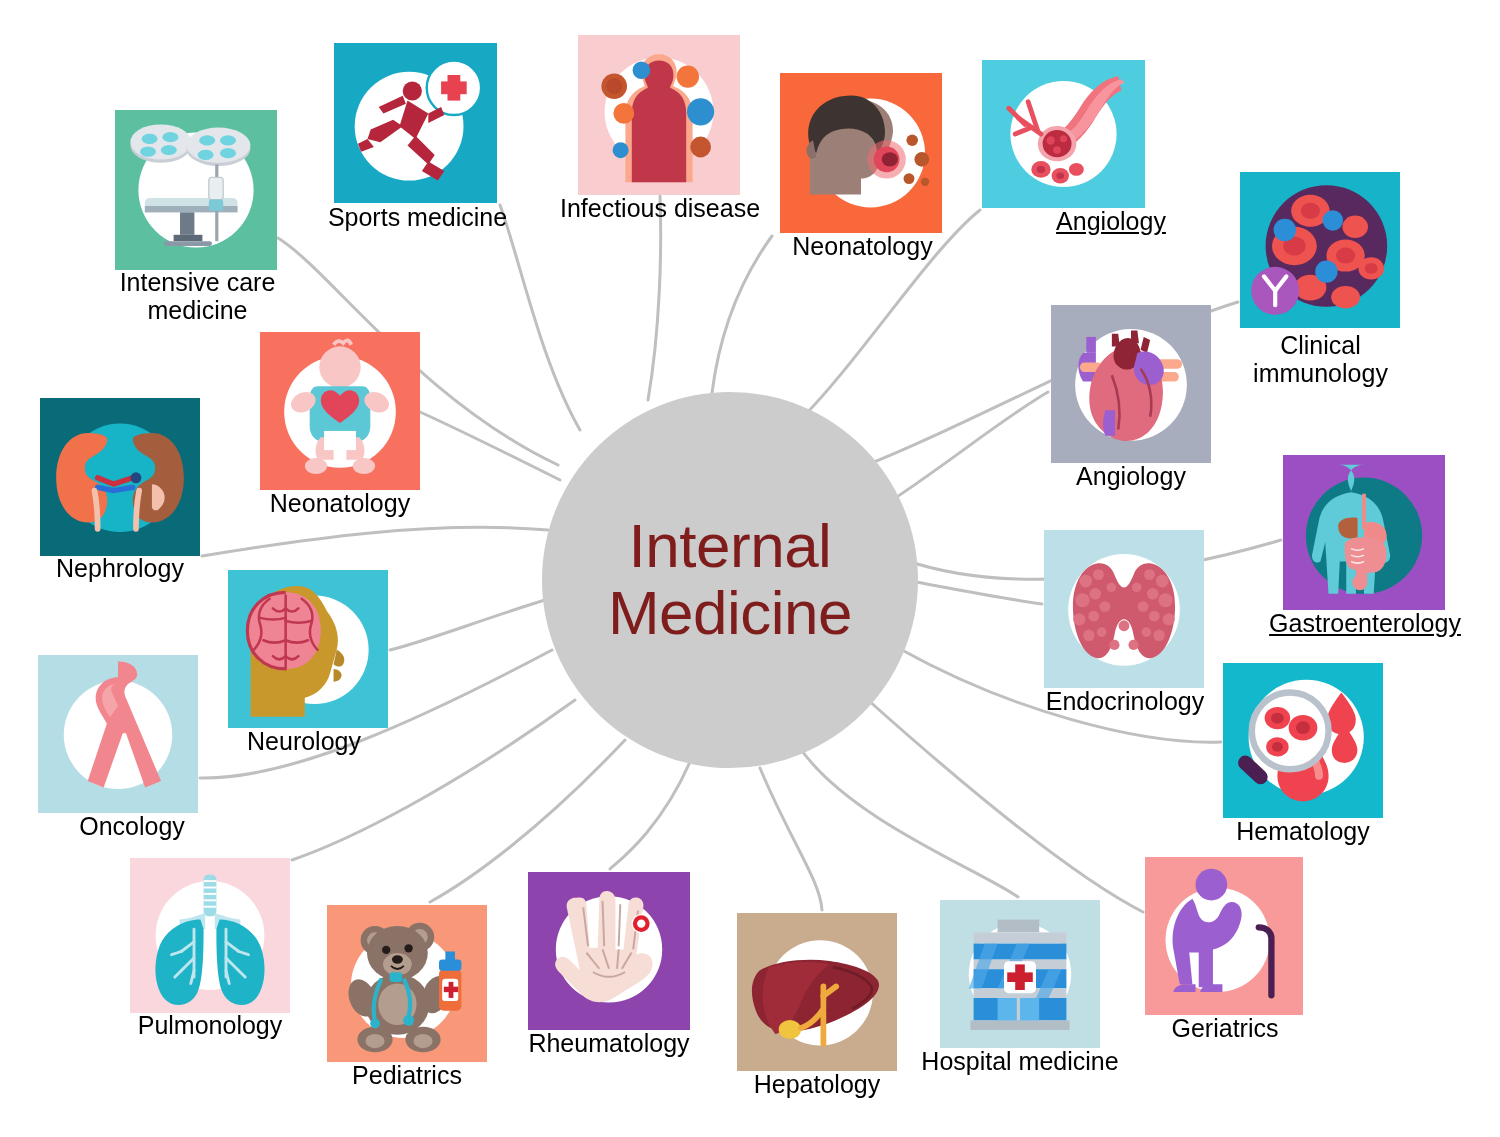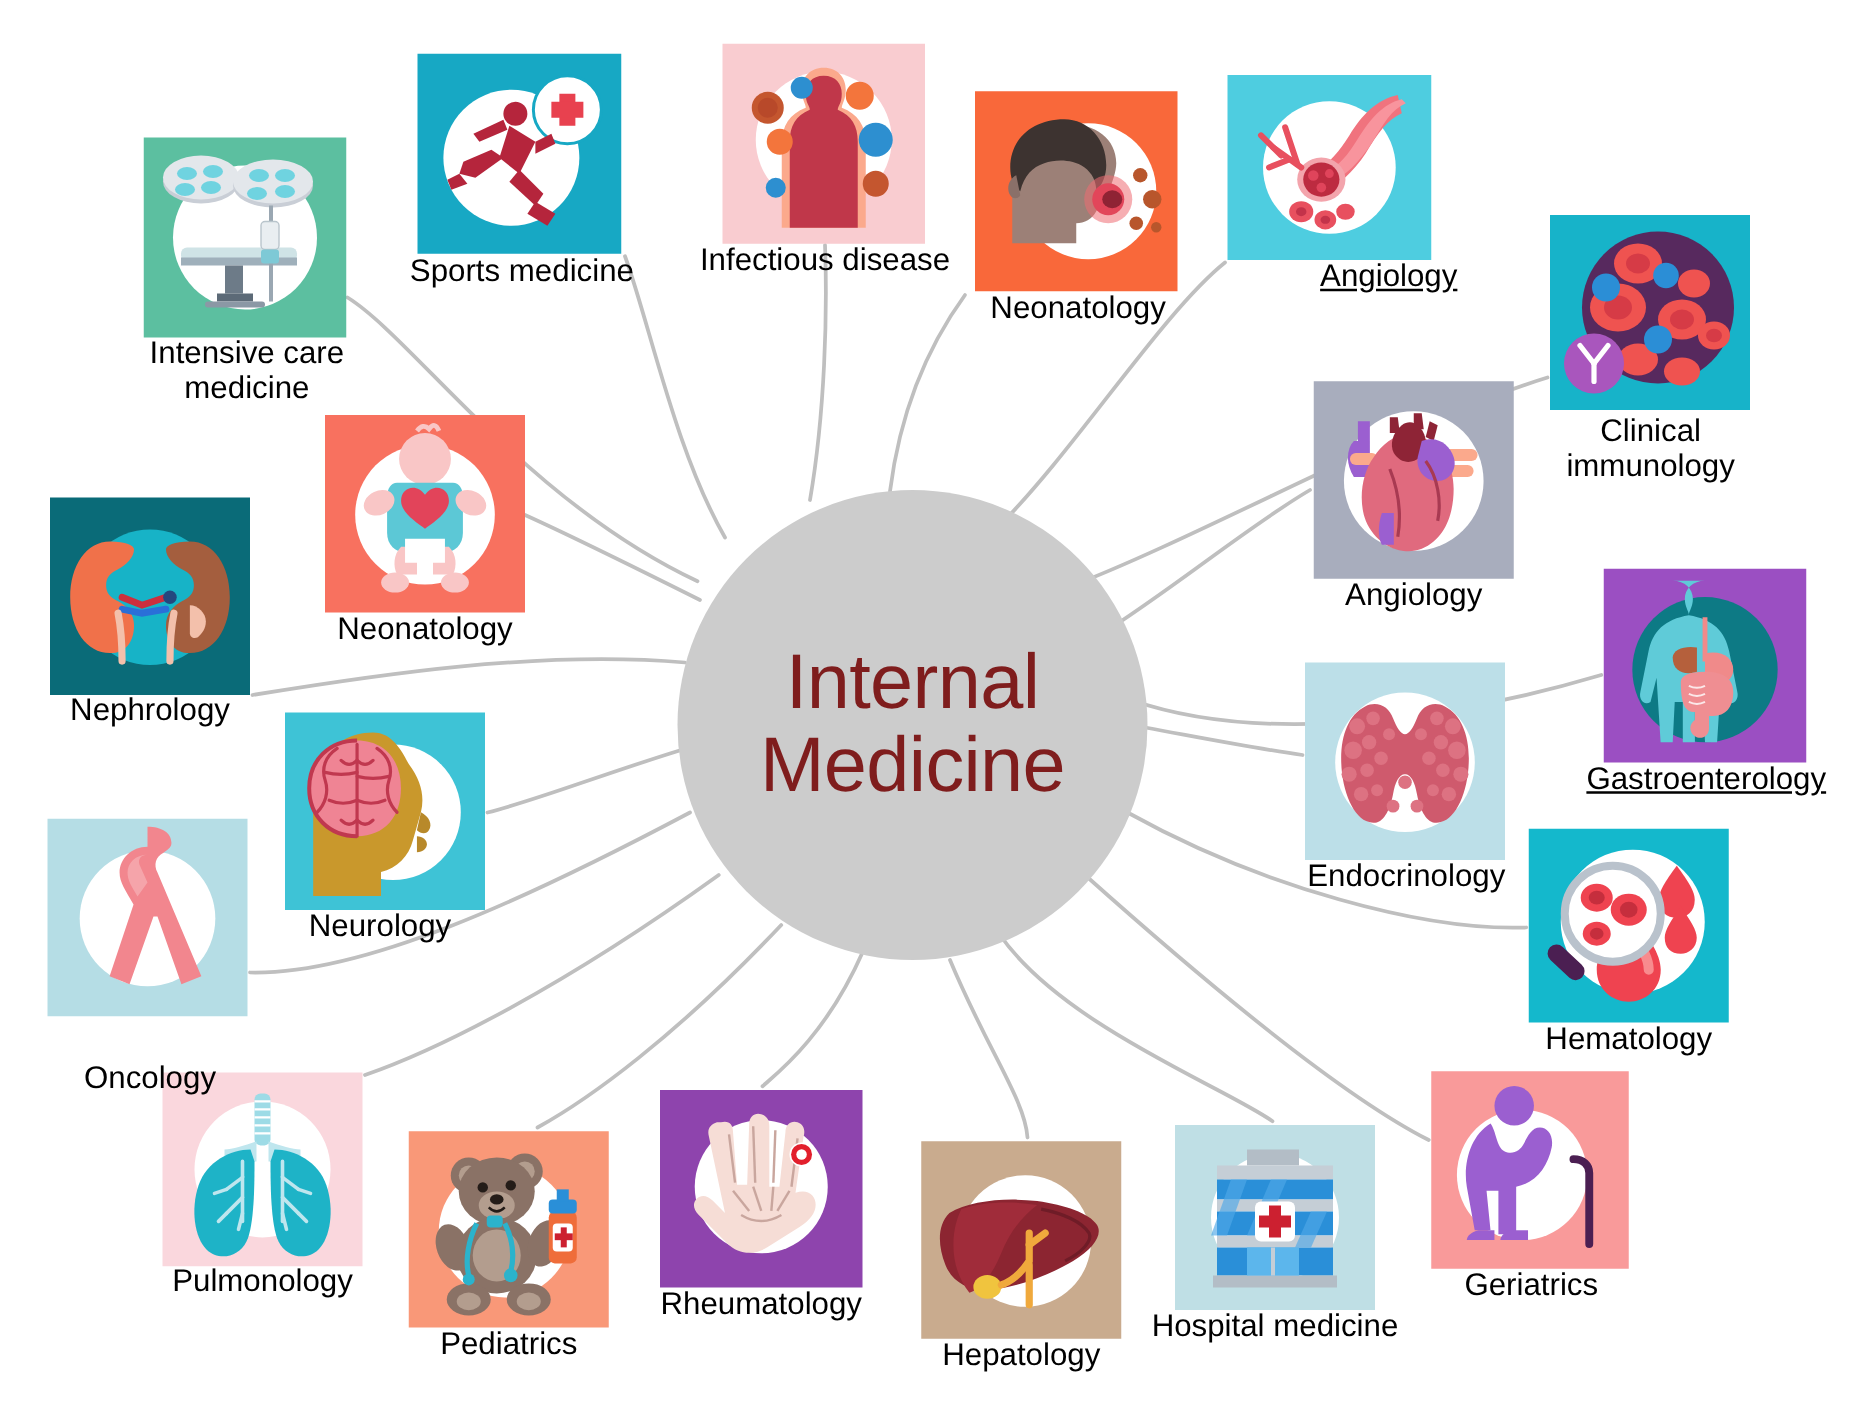--- a/index.html
+++ b/index.html
@@ -434,21 +434,21 @@
   </div>
   <div class="node-label" style="left:90px;top:1011px;width:240px;">Pulmonology</div>
 
   <div class="icon-box" style="left:38px;top:655px;width:160px;height:158px;background:#b5dde5;">
     <svg viewBox="0 0 100 99">
       <circle cx="50" cy="50" r="34" fill="#fff"></circle>
       <path d="M50,14 c-8,0 -14,6 -14,13 c0,5 3,9 7,16 l-12,36 l10,4 l12,-34 l2,0 l12,34 l10,-4 l-22,-52 c-2,-4 -1,-8 3,-10 c3,-2 4,-3 4,-5 c0,-5 -5,-8 -12,-8 z" fill="#f2868e"></path>
       <path d="M50,18 c-6,0 -10,4 -10,9 c0,4 2,7 5,12 l5,-7 l-4,-9 c-1,-3 1,-5 4,-5 z" fill="#fff" opacity="0.25"></path>
     </svg>
   </div>
-  <div class="node-label" style="left:0px;top:812px;width:240px;margin-top:36px;">Oncology</div>
+  <div class="node-label" style="left:12px;top:812px;width:240px;">Oncology</div>
 
   <div class="icon-box" style="left:228px;top:570px;width:160px;height:158px;background:#3ec3d6;">
     <svg viewBox="0 0 100 99">
       <circle cx="54" cy="50" r="34" fill="#fff"></circle>
       <path d="M44,10 c-18,0 -30,14 -30,32 l0,50 l34,0 l0,-12 c8,-2 14,-8 16,-16 l4,-14 c2,-8 0,-16 -6,-24 c-5,-10 -10,-16 -18,-16 z" fill="#c9982c"></path>
       <path d="M68,50 c4,2 6,6 4,9 c-1,2 -4,2 -6,0 z" fill="#b8892a"></path>
       <path d="M66,62 c3,0 5,2 5,4 c0,2 -2,4 -5,4 z" fill="#b8892a"></path>
       <path d="M36,14 c-14,0 -24,10 -24,24 c0,14 10,24 24,24 c14,0 22,-10 22,-24 c0,-14 -8,-24 -22,-24 z" fill="#ef8494"></path>
       <g stroke="#c0384f" stroke-width="1.6" fill="none" stroke-linecap="round">
         <path d="M36,16 l0,46"></path>

